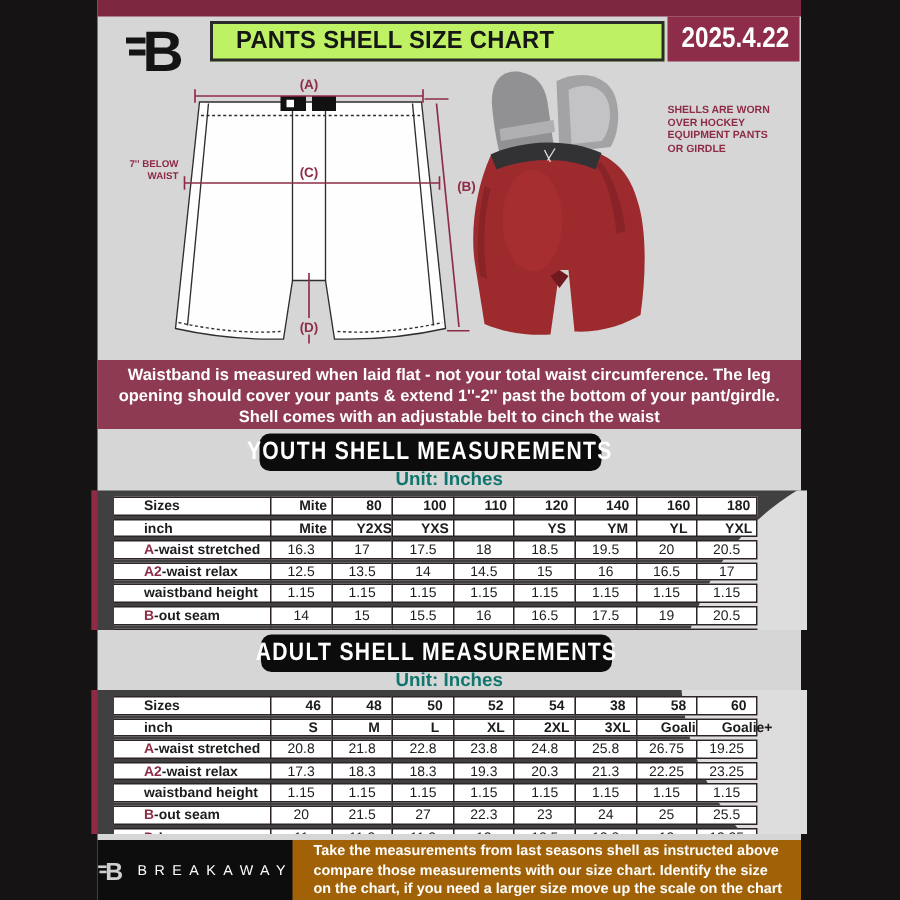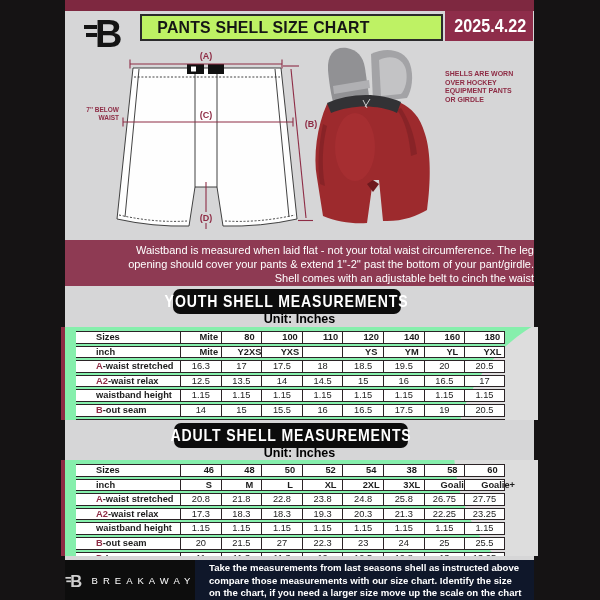--- a/index.html
+++ b/index.html
@@ -11,50 +11,50 @@
   .title-box{position:absolute;left:75px;top:14px;width:303px;height:27px;background:#bef264;border:2px solid #2b2b2b;box-sizing:border-box;display:flex;align-items:center;}
   .title-box span{padding-left:16px;font-size:16.5px;font-weight:bold;color:#161616;letter-spacing:.2px;display:inline-block;transform:scaleX(.96);transform-origin:left center;white-space:nowrap;}
   .date-box{position:absolute;left:380px;top:11px;width:88px;height:30px;background:#8e2d4a;display:flex;align-items:center;justify-content:flex-end;}
   .date-box span{color:#fff;font-size:19px;font-weight:bold;display:inline-block;transform:scaleX(.85);white-space:nowrap;}
   
   .shorts-svg{position:absolute;left:50px;top:46px;}
   .waist-note{position:absolute;left:16px;top:106px;width:38px;text-align:right;font-size:6.5px;line-height:8px;font-weight:bold;color:#8e2c45;}
   .pants-svg{position:absolute;left:248px;top:42px;}
   .photo-caption{position:absolute;left:380px;top:70px;width:90px;font-size:7px;line-height:8.6px;font-weight:bold;color:#8e2c45;}
   
-  .info-banner{position:absolute;left:0;top:240px;width:100%;height:46px;background:#8e3a53;color:#fff;text-align:right;font-weight:normal;font-size:11px;line-height:14px;padding-top:3px;box-sizing:border-box;}
+  .info-banner{position:absolute;left:0;top:240px;width:100%;height:46px;background:#8e3a53;color:#fff;text-align:center;font-weight:bold;font-size:11px;line-height:14px;padding-top:3px;box-sizing:border-box;}
   
   .section-heading{position:absolute;background:#0c0c0c;border-radius:7px;display:flex;align-items:center;justify-content:center;text-align:right;}
   .section-heading span{color:#fff;font-size:16px;font-weight:bold;letter-spacing:1px;display:inline-block;transform:scale(.88,1.05);white-space:nowrap;}
   .heading-youth{left:108px;top:289px;width:228px;height:25px;}
   .heading-adult{left:109px;top:423px;width:234px;height:25px;}
-  .unit-line{position:absolute;width:100%;text-align:center;font-size:12.5px;font-weight:bold;color:#000000;}
+  .unit-line{position:absolute;width:100%;text-align:center;font-size:12.5px;font-weight:bold;color:#0f766e;}
   .unit-youth{top:312px;}
   .unit-adult{top:446px;}
   
-  .panel{position:absolute;left:-4px;width:473px;background:#86efac;border-left:4px solid #8e2c45;box-sizing:content-box;overflow:hidden;}
+  .panel{position:absolute;left:-4px;width:473px;background:#404040;border-left:4px solid #8e2c45;box-sizing:content-box;overflow:hidden;}
   .panel-youth{top:327px;height:93px;}
   .panel-adult{top:460px;height:96px;}
   .watermark{position:absolute;left:389px;width:320px;height:320px;border-radius:50%;background:#dddddd;}
   .panel-youth .watermark{top:-23px;}
   .panel-adult .watermark{top:-171px;}
   .stable{position:absolute;left:11px;top:4px;}
   .trow{display:grid;grid-template-columns:104px repeat(8,40.6px);margin-bottom:2px;position:relative;}
   .cell{height:10.6px;line-height:10.8px;font-size:9.3px;color:#1c1c1c;background:#fff;border-top:1.2px solid #2b2326;border-bottom:1.2px solid #2b2326;box-sizing:content-box;}
   .cell.label{padding-left:20px;font-weight:bold;text-align:left;}
   .cell.val{text-align:center;border-left:1.2px solid #2b2326;}
   .cell.val:last-child{border-right:1.2px solid #2b2326;}
   .trow.bold .val{font-weight:bold;padding-left:16px;}
   .prefix{color:#8e2c45;}
   
   .footer{position:absolute;left:0;top:560px;width:100%;height:40px;background:#0d0d0d;}
   .footer-brand{position:absolute;left:0;top:0;width:130px;height:40px;display:flex;align-items:center;justify-content:center;gap:7px;}
   .footer-brand .btext{color:#fff;font-size:9.5px;font-weight:normal;letter-spacing:5px;white-space:nowrap;}
   .footer-glyph{width:20px;height:22px;color:#cfcfcf;flex:0 0 auto;}
-  .footer-note{position:absolute;left:130px;top:0;width:339px;height:40px;background:#0f172a;box-sizing:border-box;padding:2px 6px 0 14px;color:#fff;font-weight:bold;font-size:9.6px;line-height:12.6px;}
+  .footer-note{position:absolute;left:130px;top:0;width:339px;height:40px;background:#a16207;box-sizing:border-box;padding:2px 6px 0 14px;color:#fff;font-weight:bold;font-size:9.6px;line-height:12.6px;}
   svg text{font-family:"Liberation Sans",sans-serif;}
 </style>
 </head>
 <body>
 
 <div class="content">
 
   <div class="topstrip"></div>
 
   <div class="brand-glyph">
@@ -256,21 +256,21 @@
         </div>
         <div class="trow">
           <div class="cell label"><span class="prefix">A</span>-waist stretched</div>
           <div class="cell val">20.8</div>
           <div class="cell val">21.8</div>
           <div class="cell val">22.8</div>
           <div class="cell val">23.8</div>
           <div class="cell val">24.8</div>
           <div class="cell val">25.8</div>
           <div class="cell val">26.75</div>
-          <div class="cell val">27.75</div>
+          <div class="cell val">19.25</div>
         </div>
         <div class="trow">
           <div class="cell label"><span class="prefix">A2</span>-waist relax</div>
           <div class="cell val">17.3</div>
           <div class="cell val">18.3</div>
           <div class="cell val">18.3</div>
           <div class="cell val">19.3</div>
           <div class="cell val">20.3</div>
           <div class="cell val">21.3</div>
           <div class="cell val">22.25</div>

